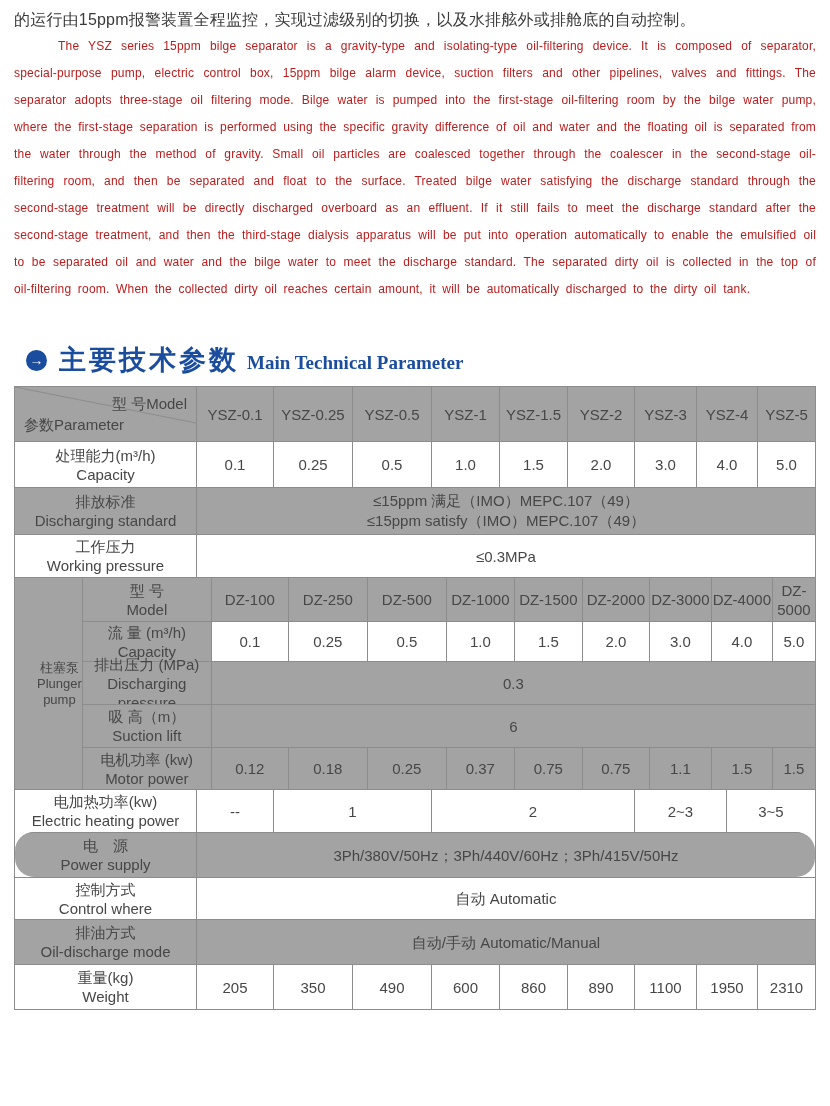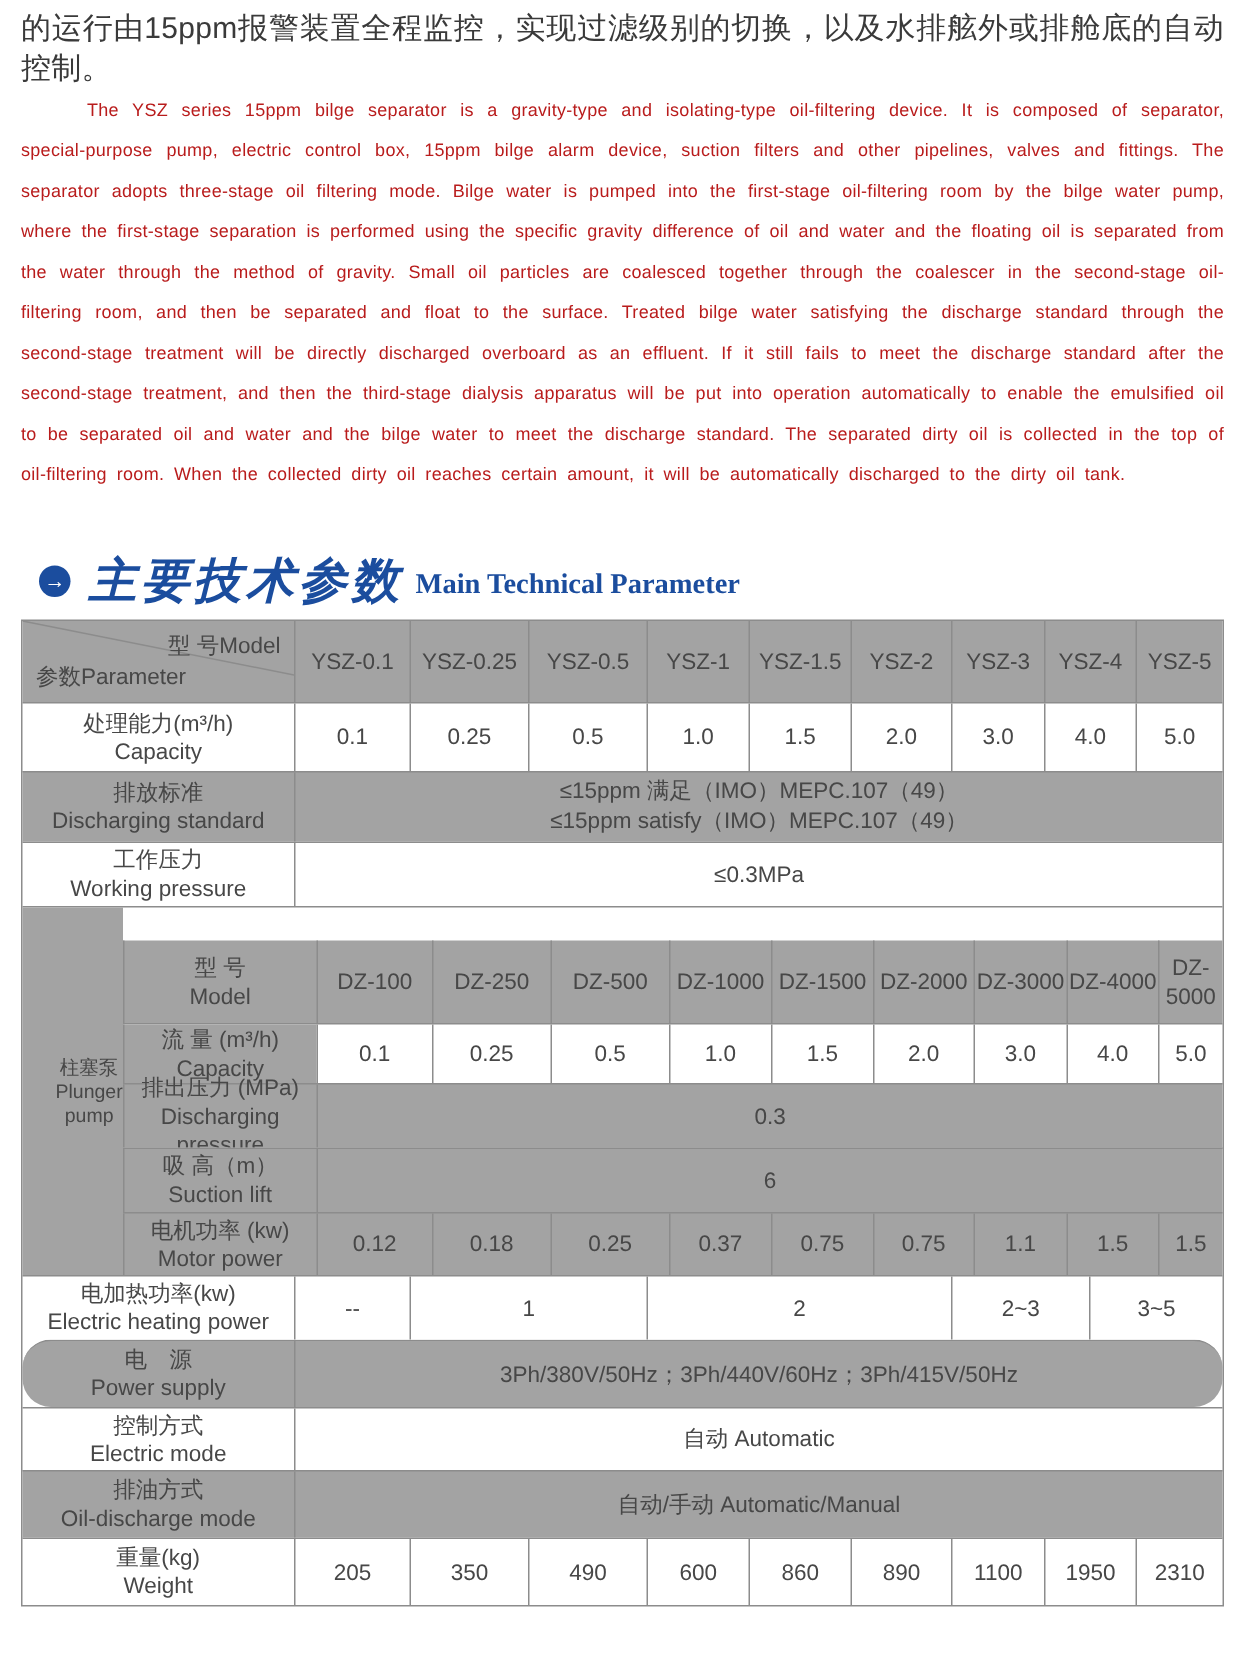--- a/index.html
+++ b/index.html
@@ -5,40 +5,40 @@
   html,body{margin:0;padding:0;}
   body{
     width:830px;height:1106px;background:#ffffff;overflow:hidden;
     font-family:"Liberation Sans","DejaVu Sans",sans-serif;
     color:#3f3f3f;
   }
   .page{padding:6px 14px 0 14px;}
 
   
   .cn-line{
-    margin:0;font-size:20px;line-height:27px;color:#3a3a3a;
+    margin:0;font-size:16px;line-height:27px;color:#3a3a3a;
     text-align:justify;letter-spacing:0.2px;
   }
   .en-para{
     margin:0;font-size:12px;line-height:27px;color:#b91c1c;
     text-align:justify;text-indent:44px;word-spacing:3px;letter-spacing:0.2px;
   }
 
   
   .section-head{
     margin:42px 0 11px 12px;display:flex;align-items:center;
   }
   .arrow-icon{
     width:21px;height:21px;border-radius:50%;background:#1b4d9e;color:#fff;
     display:flex;align-items:center;justify-content:center;
     font-size:14px;font-weight:bold;flex:0 0 auto;
   }
   .title-cn{
-    margin-left:12px;font-size:32px;font-weight:bold;color:#1b4d9e;
-    letter-spacing:3px;line-height:30px;font-style:italic;
+    margin-left:12px;font-size:27px;font-weight:bold;color:#1b4d9e;
+    letter-spacing:3px;line-height:30px;
   }
   .title-en{
     margin-left:8px;font-size:19px;font-weight:bold;color:#1b4d9e;
     font-family:"Liberation Serif","DejaVu Serif",serif;position:relative;top:3px;
   }
 
   
   .ptable{
     width:802px;border:1px solid #8c8c8c;box-sizing:border-box;
     font-size:15px;color:#474747;
@@ -60,21 +60,21 @@
   .span-all{flex:1;}
   .grp{flex:0 0 52px;font-size:13px;line-height:16px;padding-left:22px;}
   .lab2{flex:0 0 129px;}
   .h1{flex:0 0 77px;}.h23{flex:0 0 158px;}.h456{flex:0 0 203px;}
   .h78{flex:0 0 92px;}.h9{flex:1;}
 
   .r-head{height:54px;}
   .r-cap{height:45px;}
   .r-std{height:46px;}
   .r-wp{height:42px;}
-  .pr1{height:55px;margin-top:22px;}.pr2{height:39px;}.pr3{height:42px;}.pr4{height:42px;}.pr5{height:41px;}
+  .pr1{height:43px;}.pr2{height:39px;}.pr3{height:42px;}.pr4{height:42px;}.pr5{height:41px;}
   .r-heat{height:42px;}
   .r-pow{height:44px;border-radius:19px;}
   .r-ctrl{height:41px;}
   .r-oil{height:44px;}
   .r-wt{height:44px;}
 
   .row-group{display:flex;align-items:stretch;}
   .pump-rows{flex:1;display:flex;flex-direction:column;}
   .pump-rows .row + .row{border-top:1px solid #8c8c8c;}
 
@@ -246,21 +246,21 @@
       <div class="cell lab no-bl">
         <span>电　源</span>
         <span>Power supply</span>
       </div>
       <div class="cell span-all">3Ph/380V/50Hz；3Ph/440V/60Hz；3Ph/415V/50Hz</div>
     </div>
 
     <div class="row r-ctrl">
       <div class="cell lab no-bl">
         <span>控制方式</span>
-        <span>Electric mode</span>
+        <span>Control where</span>
       </div>
       <div class="cell span-all">自动 Automatic</div>
     </div>
 
     <div class="row r-oil blue">
       <div class="cell lab no-bl">
         <span>排油方式</span>
         <span>Oil-discharge mode</span>
       </div>
       <div class="cell span-all">自动/手动 Automatic/Manual</div>

